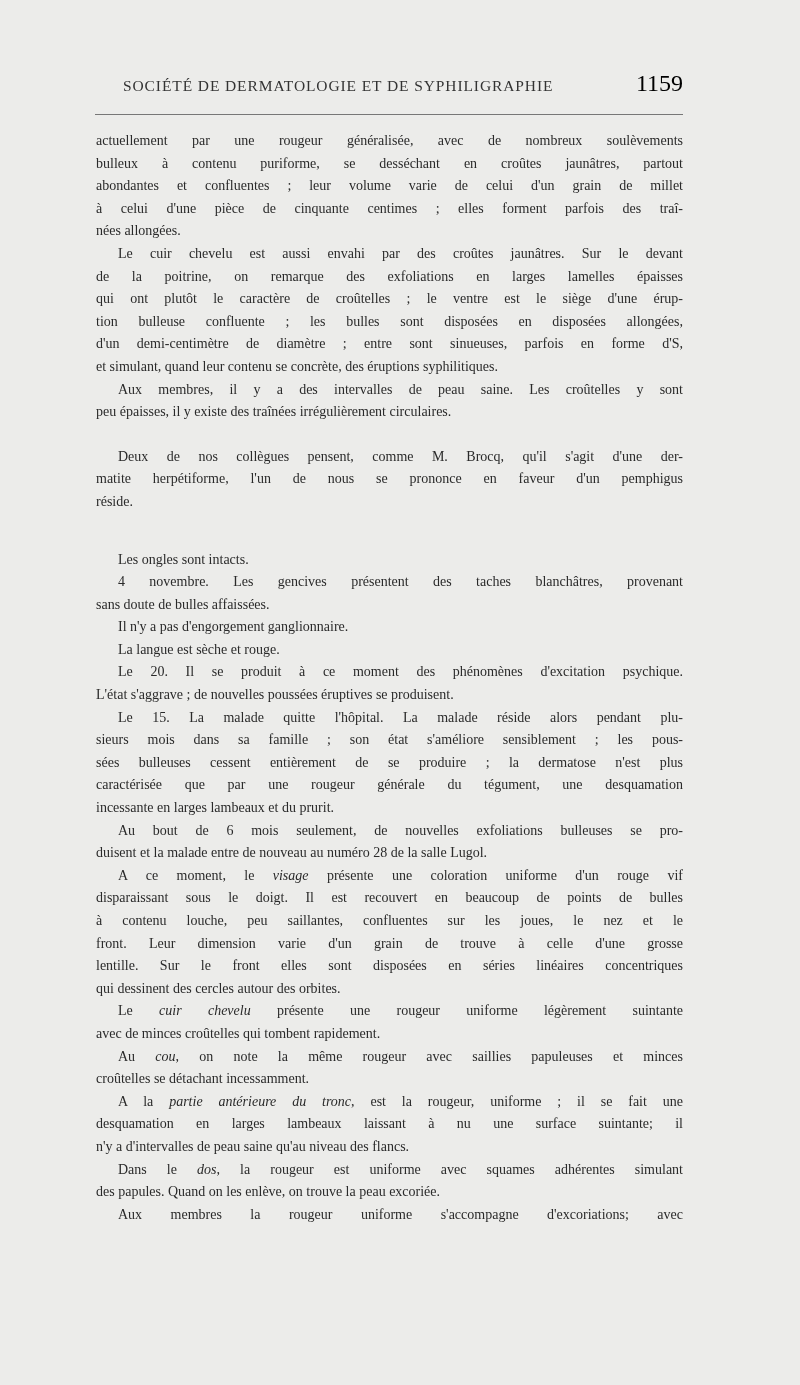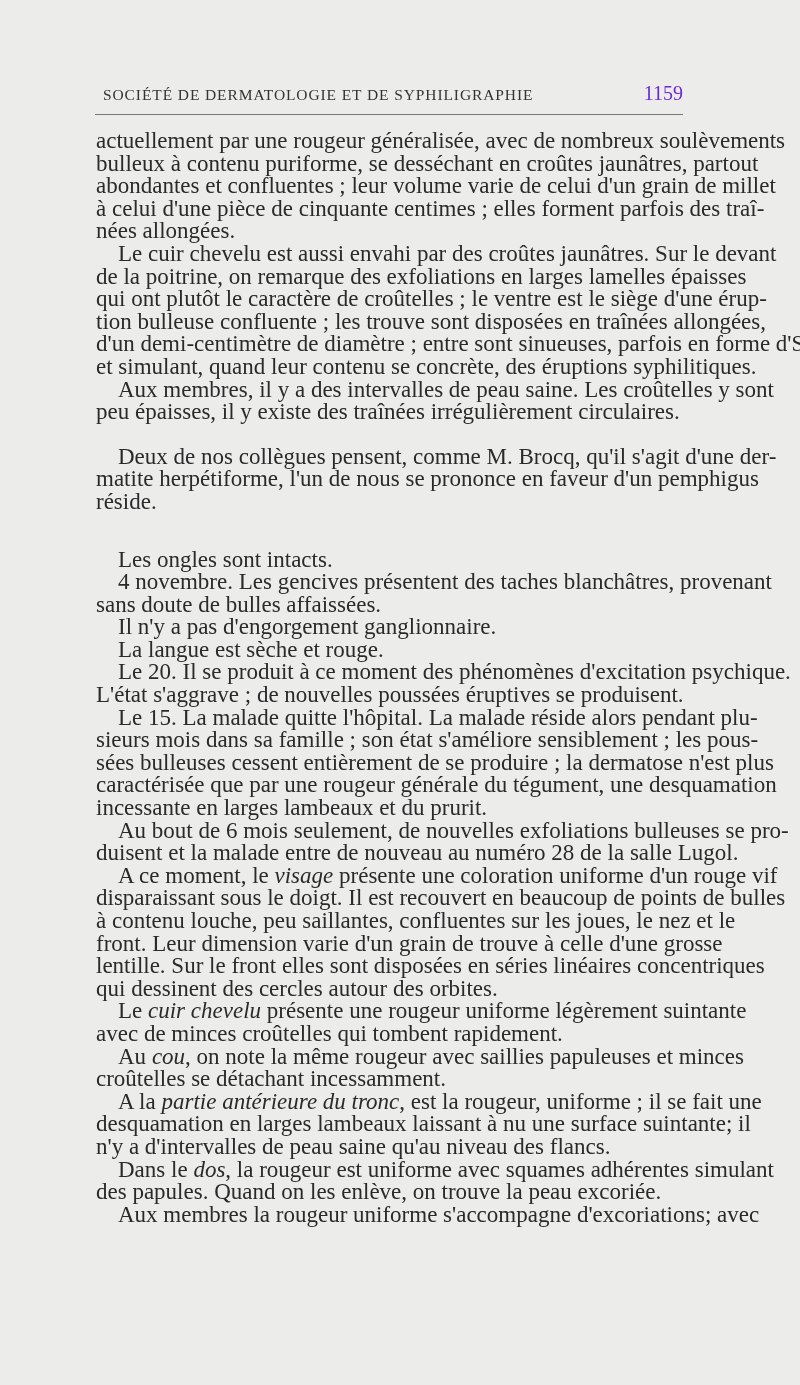--- a/index.html
+++ b/index.html
@@ -9,34 +9,34 @@
     font-family: "DejaVu Serif", "Liberation Serif", serif;
     color: #2b2b2b;
   }
   .page { position: relative; width: 800px; height: 1385px; }
   .header {
     position: absolute; left: 103px; top: 70px; width: 580px;
     display: flex; justify-content: space-between; align-items: baseline;
   }
   .running-title {
     font-family: "Liberation Serif", serif;
-    font-size: 15.5px; letter-spacing: 0.9px; color: #333;
+    font-size: 15.5px; letter-spacing: 0.9px; color: #333; margin-left: 20px;
   }
   .page-number {
     font-family: "Liberation Serif", serif;
-    font-size: 20px; color: #6d28d9; margin-top: 12px;
+    font-size: 24px; color: #000000;
   }
   .rule {
     position: absolute; left: 95px; top: 114px; width: 588px;
     height: 0; border-top: 1px solid #777;
   }
   .body-text {
     position: absolute; left: 96px; top: 130px; width: 587px;
     font-family: "Liberation Serif", serif;
-    font-size: 23px; line-height: 22.6px; color: #2a2a2a;
+    font-size: 14px; line-height: 22.6px; color: #2a2a2a;
   }
   .line { white-space: nowrap; text-align: justify; text-align-last: justify; height: 22.6px; }
   .line.last { text-align-last: left; }
   .line.indent { padding-left: 22px; }
   .gap { height: 22px; }
   .gap-lg { height: 35px; }
   em { }
 </style>
 </head>
 <body>
@@ -53,21 +53,21 @@
         <div class="line">actuellement par une rougeur généralisée, avec de nombreux soulèvements</div>
         <div class="line">bulleux à contenu puriforme, se desséchant en croûtes jaunâtres, partout</div>
         <div class="line">abondantes et confluentes ; leur volume varie de celui d'un grain de millet</div>
         <div class="line">à celui d'une pièce de cinquante centimes ; elles forment parfois des traî-</div>
         <div class="line last">nées allongées.</div>
       </div>
       <div>
         <div class="line indent">Le cuir chevelu est aussi envahi par des croûtes jaunâtres. Sur le devant</div>
         <div class="line">de la poitrine, on remarque des exfoliations en larges lamelles épaisses</div>
         <div class="line">qui ont plutôt le caractère de croûtelles ; le ventre est le siège d'une érup-</div>
-        <div class="line">tion bulleuse confluente ; les trouve sont disposées en traînées allongées,</div>
+        <div class="line">tion bulleuse confluente ; les bulles sont disposées en disposées allongées,</div>
         <div class="line">d'un demi-centimètre de diamètre ; entre sont sinueuses, parfois en forme d'S,</div>
         <div class="line last">et simulant, quand leur contenu se concrète, des éruptions syphilitiques.</div>
       </div>
       <div>
         <div class="line indent">Aux membres, il y a des intervalles de peau saine. Les croûtelles y sont</div>
         <div class="line last">peu épaisses, il y existe des traînées irrégulièrement circulaires.</div>
       </div>
       <div class="gap"></div>
       <div>
         <div class="line indent">Deux de nos collègues pensent, comme M. Brocq, qu'il s'agit d'une der-</div>

